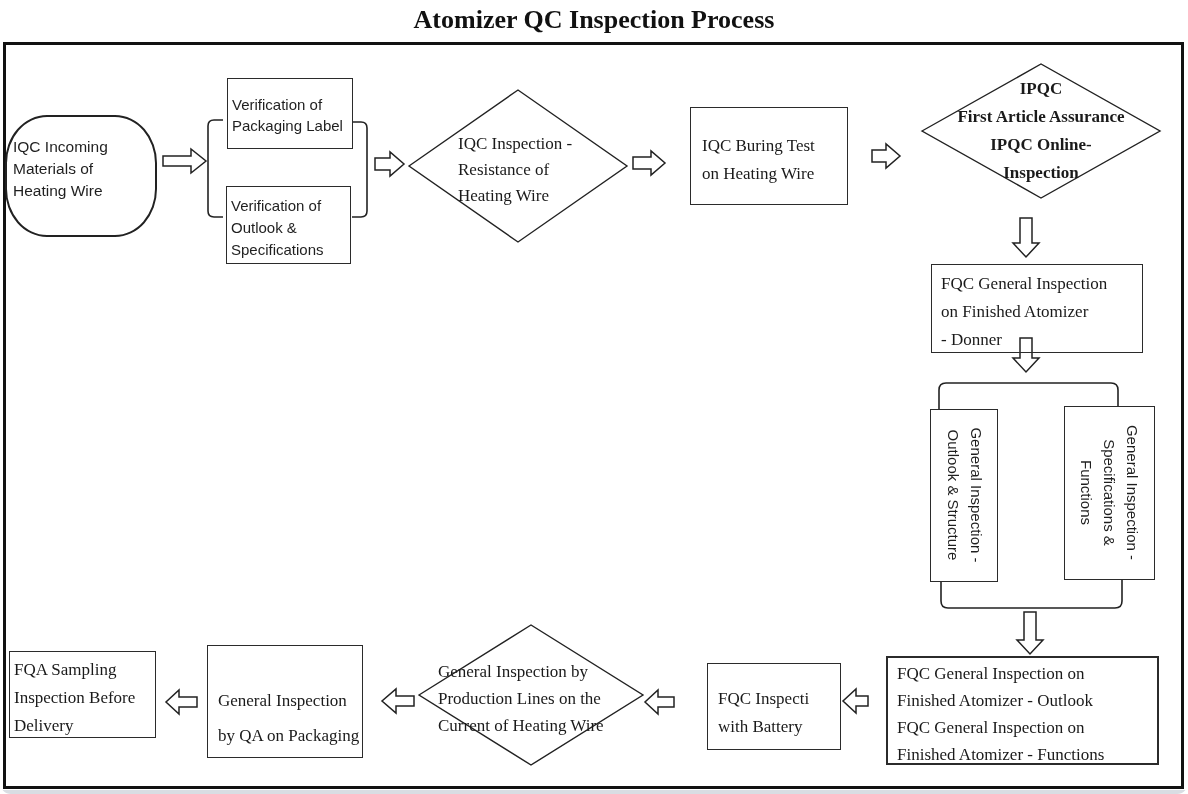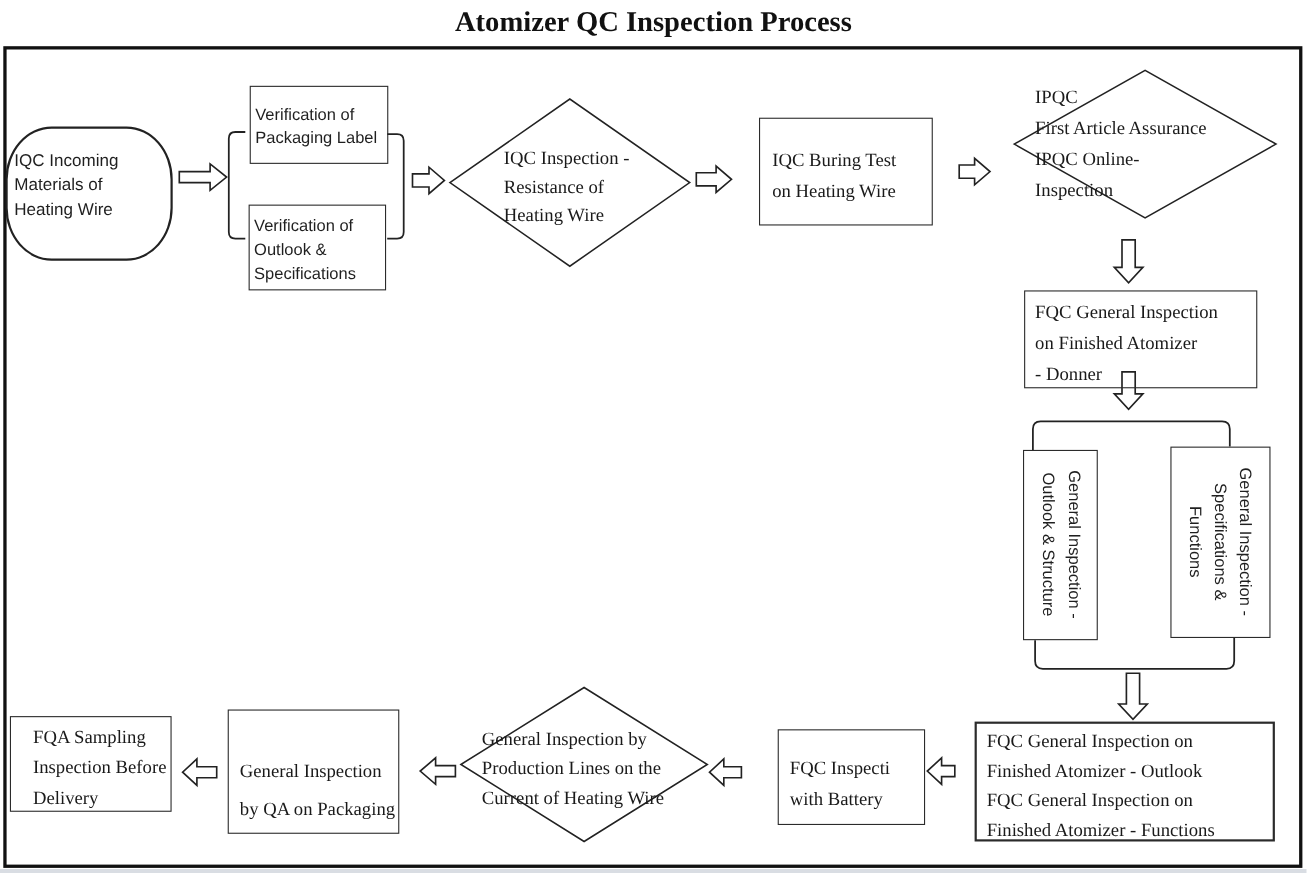--- a/index.html
+++ b/index.html
@@ -1,49 +1,49 @@
 <!DOCTYPE html>
 <html><head>
 <meta charset="utf-8">
 <style>
   html,body{margin:0;padding:0;background:#ffffff;}
   #stage{position:relative;width:1188px;height:794px;background:#ffffff;overflow:hidden;
-         font-family:"Liberation Serif",serif;color:#1a1a1a;}
+         font-family:"Liberation Serif",serif;color:#1a1a1a;border-radius:11px;}
   #title{position:absolute;left:0;top:5px;width:1188px;text-align:center;
          font-family:"Liberation Serif",serif;font-weight:bold;font-size:26px;color:#111;}
   #frame{position:absolute;left:3px;top:42px;width:1181px;height:747px;
          border:3px solid #111;box-sizing:border-box;}
   #pageedge{position:absolute;left:0;bottom:0;width:1188px;height:4px;background:#d9dde3;}
   #shapes{position:absolute;left:0;top:0;width:1188px;height:794px;pointer-events:none;}
   .node{position:absolute;box-sizing:border-box;background:transparent;}
   .boxed{border:1.5px solid #2b2b2b;}
   .serif{font-family:"Liberation Serif",serif;font-size:17px;color:#1a1a1a;}
   .sans{font-family:"Liberation Sans",sans-serif;font-size:15px;color:#1f1f1f;}
   .ln{white-space:nowrap;}
 
   #stadium{left:5px;top:115px;width:152px;height:122px;border:2px solid #222;
            border-radius:42px / 48px;padding:19px 0 0 6px;line-height:22px;font-size:15.5px;}
   #v1{left:227px;top:78px;width:126px;height:71px;padding:15px 0 0 4px;line-height:21px;}
   #v2{left:226px;top:186px;width:125px;height:78px;padding:8px 0 0 4px;line-height:22px;}
   #d1text{left:458px;top:131px;line-height:26px;}
   #buring{left:690px;top:107px;width:158px;height:98px;padding:24px 0 0 11px;line-height:28px;}
-  #d2text{left:941px;top:75px;width:200px;line-height:28px;}
+  #d2text{left:941px;top:75px;width:200px;text-align:center;line-height:28px;font-weight:bold;}
   #donner{left:931px;top:264px;width:212px;height:89px;padding:5px 0 0 9px;line-height:28px;}
   #rotLbox{left:930px;top:409px;width:68px;height:173px;}
   #rotLtext{left:877px;top:461px;width:173px;height:68px;transform:rotate(90deg);
             text-align:center;line-height:23px;padding-top:10px;box-sizing:border-box;}
   #rotRbox{left:1064px;top:406px;width:91px;height:174px;}
   #rotRtext{left:1022px;top:447px;width:174px;height:91px;transform:rotate(90deg);
             text-align:center;line-height:23px;padding-top:11px;box-sizing:border-box;}
   #bigbox{left:886px;top:656px;width:273px;height:109px;border-width:2px;
           padding:2px 0 0 9px;line-height:27px;}
   #battery{left:707px;top:663px;width:134px;height:87px;padding:21px 0 0 10px;line-height:28px;}
   #d3text{left:438px;top:658px;line-height:27px;}
   #qa{left:207px;top:645px;width:156px;height:113px;padding:37px 0 0 10px;line-height:35px;}
-  #fqa{left:9px;top:651px;width:147px;height:87px;padding:4px 0 0 20px;line-height:28px;}
+  #fqa{left:9px;top:651px;width:147px;height:87px;padding:4px 0 0 4px;line-height:28px;}
 </style>
 </head>
 <body>
 
 <div id="stage">
 
   <div id="title">Atomizer QC Inspection Process</div>
   <div id="frame"></div>
 
   <svg id="shapes" viewBox="0 0 1188 794">

